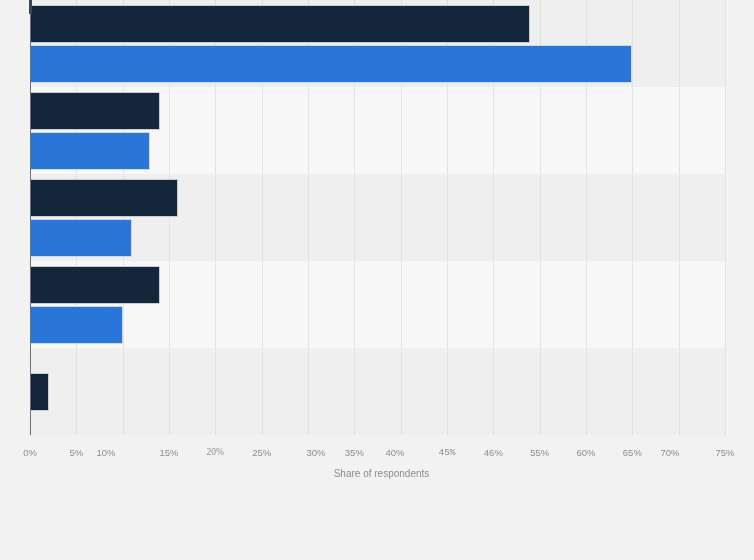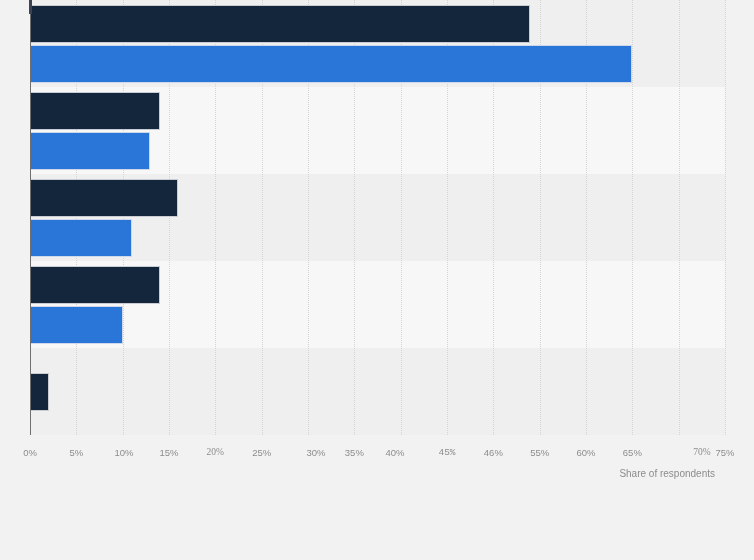--- a/index.html
+++ b/index.html
@@ -159,34 +159,34 @@
       <div class="bar series-1" title="10%" style="top: 305.5px; height: 38px; width: 92.6667px;"></div>
       <div class="bar series-0" title="2%" style="top: 372.5px; height: 38px; width: 18.5333px;"></div>
     </div>
 
   <div id="yaxis"></div>
   <div id="yaxis-cap"></div>
 
   <div id="ticks">
       <div class="tick-label" style="left: 10px;">0%</div>
       <div class="tick-label" style="left: 56.3333px;">5%</div>
-      <div class="tick-label" style="left: 104px;">10%</div>
+      <div class="tick-label" style="left: 86px;">10%</div>
       <div class="tick-label" style="left: 149px;">15%</div>
       <div class="tick-label" style="left: 195.333px; font-family: Liberation Serif, serif;">20%</div>
       <div class="tick-label" style="left: 241.667px;">25%</div>
       <div class="tick-label" style="left: 296px;">30%</div>
       <div class="tick-label" style="left: 334.333px;">35%</div>
       <div class="tick-label" style="left: 375px;">40%</div>
       <div class="tick-label" style="left: 427px; font-family: Liberation Mono, monospace;">45%</div>
       <div class="tick-label" style="left: 473.333px;">46%</div>
       <div class="tick-label" style="left: 519.667px;">55%</div>
       <div class="tick-label" style="left: 566px;">60%</div>
       <div class="tick-label" style="left: 612.333px;">65%</div>
-      <div class="tick-label" style="left: 682px; font-family: Liberation Serif, serif;">70%</div>
+      <div class="tick-label" style="left: 650px;">70%</div>
       <div class="tick-label" style="left: 705px;">75%</div>
     </div>
 
-  <div id="xaxis-title" style="left: 20px; width: 695px; text-align: right;">
+  <div id="xaxis-title" style="left: 34px; width: 695px;">
     <span id="xaxis-title-inner">Share of respondents</span>
   </div>
 
   <div id="footer"></div>
 </div>
 
 </body></html>

